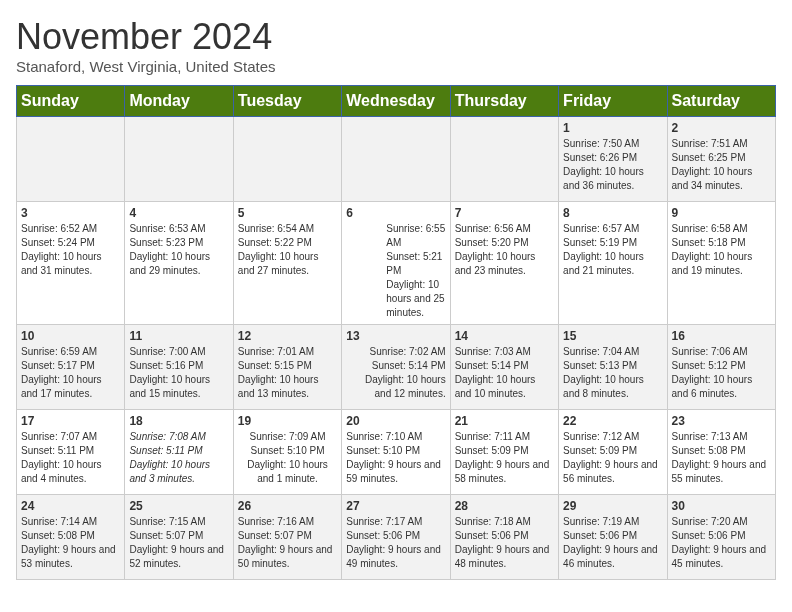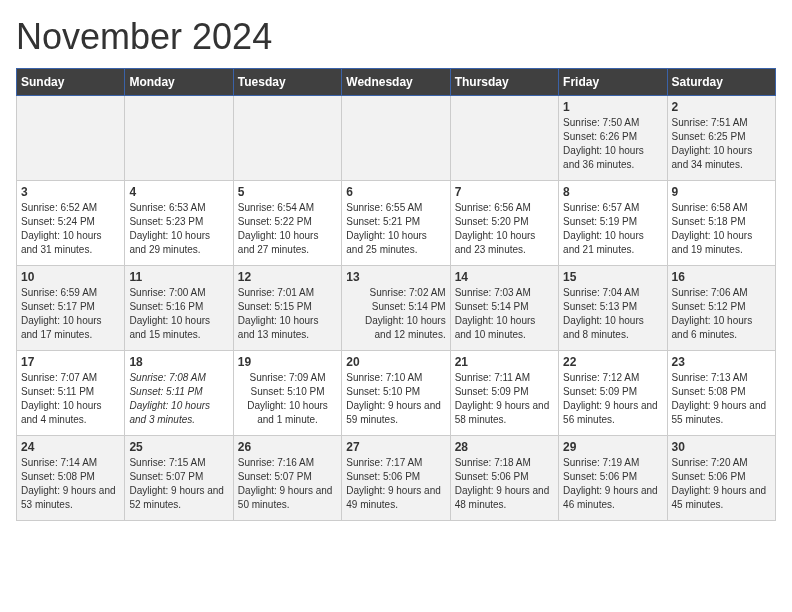--- a/index.html
+++ b/index.html
@@ -36,23 +36,23 @@
     .subtitle {
       font-size: 15px;
       color: #555;
     }
     table {
       width: 100%;
       border-collapse: collapse;
       table-layout: fixed;
     }
     thead th {
-      background-color: #404040;
+      background-color: #4d7c0f;
       color: #fff;
-      font-size: 12px;
+      font-size: 16px;
       font-weight: bold;
       padding: 6px 4px;
       text-align: left;
       border: 1px solid #3a62a8;
     }
     tbody td {
       border: 1px solid #ccc;
       vertical-align: top;
       padding: 4px;
       font-size: 10px;
@@ -73,20 +73,21 @@
       line-height: 1.4;
       color: #333;
     }
   </style>
 </head>
 <body>
 
 <div class="header">
   <div class="title-block">
     <div class="month-title">November 2024</div>
+    <div class="subtitle">Stanaford, West Virginia, United States</div>
   </div>
 </div>
 
 <table>
   <thead>
     <tr>
     <th>Sunday</th>
         <th>Monday</th>
         <th>Tuesday</th>
         <th>Wednesday</th>
@@ -129,21 +130,21 @@
 Daylight: 10 hours and 29 minutes.</div>
         </td>
         <td>
           <div class="day-number">5</div>
           <div class="day-info" style="white-space: pre-line;">Sunrise: 6:54 AM
 Sunset: 5:22 PM
 Daylight: 10 hours and 27 minutes.</div>
         </td>
         <td>
           <div class="day-number">6</div>
-          <div class="day-info" style="white-space: pre-line;">Sunrise: 6:55 AM
+          <div class="day-info" style="white-space: pre-line; margin-left: 40px;">Sunrise: 6:55 AM
 Sunset: 5:21 PM
 Daylight: 10 hours and 25 minutes.</div>
         </td>
         <td>
           <div class="day-number">7</div>
           <div class="day-info" style="white-space: pre-line;">Sunrise: 6:56 AM
 Sunset: 5:20 PM
 Daylight: 10 hours and 23 minutes.</div>
         </td>
         <td>

